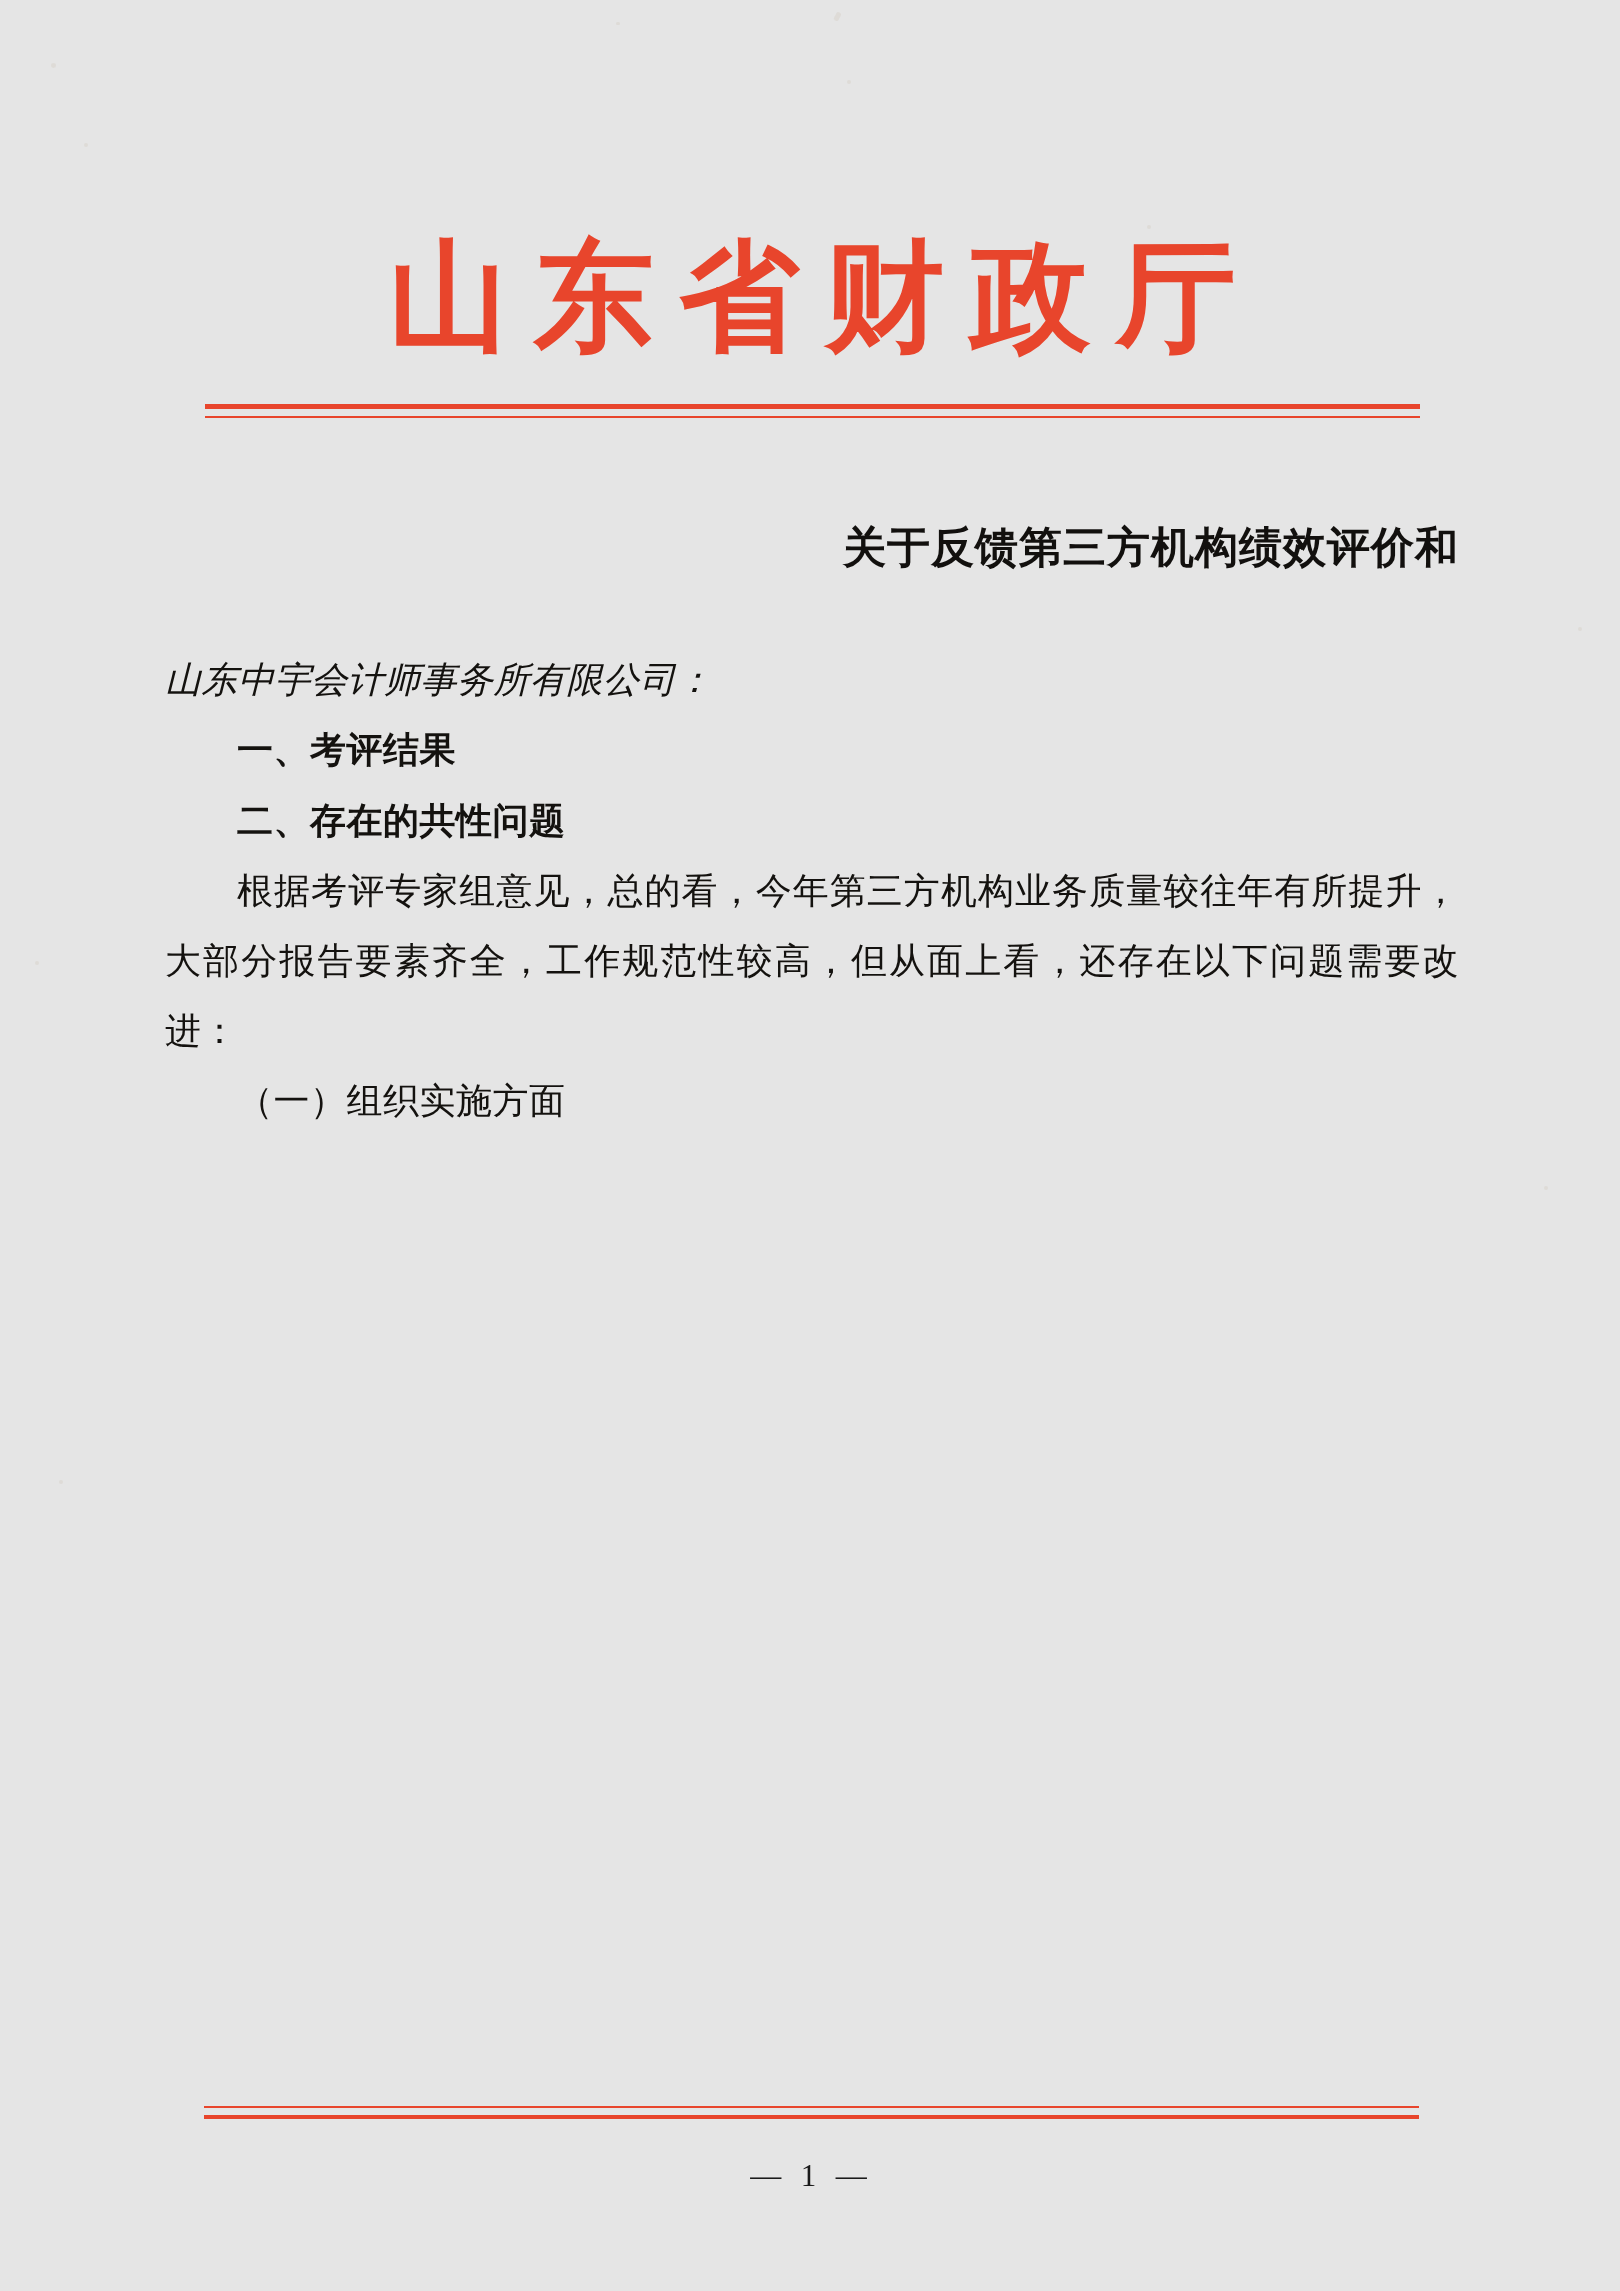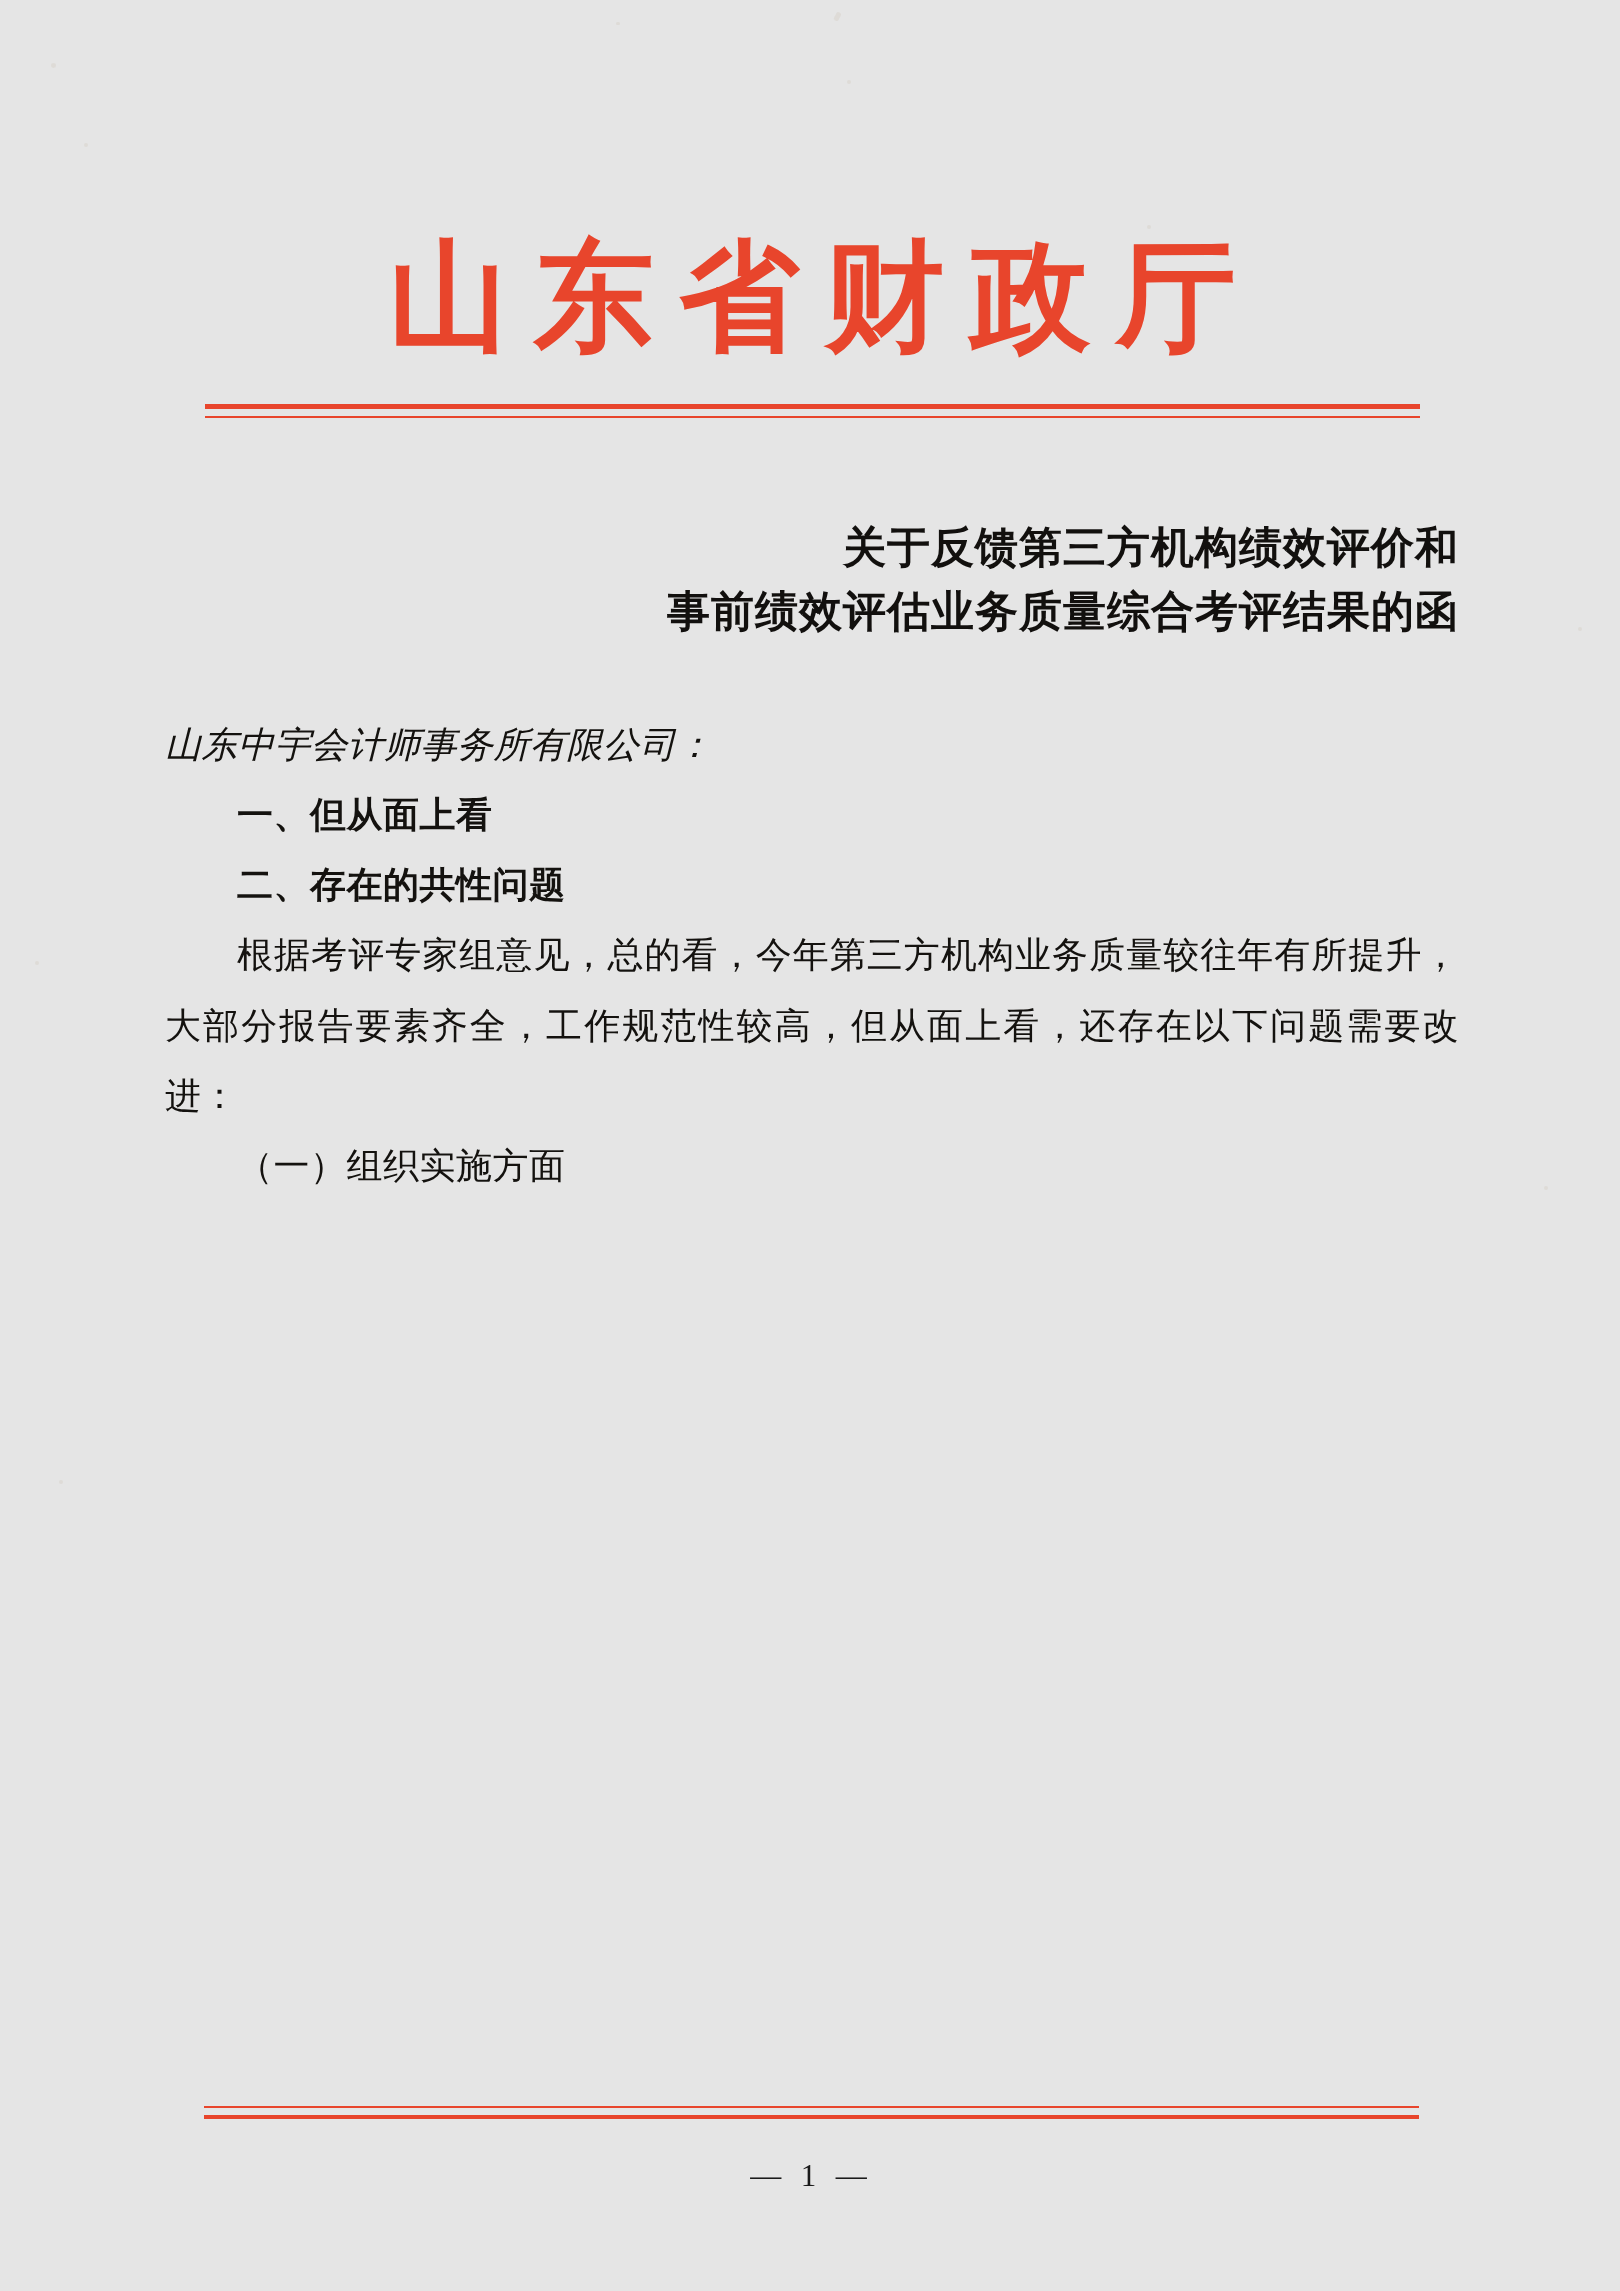--- a/index.html
+++ b/index.html
@@ -148,29 +148,28 @@
       <div class="title">山东省财政厅</div>
     </div>
 
     <div class="rules">
       <div class="rule-thick"></div>
       <div class="rule-thin"></div>
     </div>
 
     <div class="doc-title">
       <div>关于反馈第三方机构绩效评价和</div>
-      <div>事前绩效评估业务质量综合考评结果的函</div>
     </div>
 
     <div class="body-block">
 
       <div class="addressee">山东中宇会计师事务所有限公司：</div>
 
 
-      <div class="heading">一、但从面上看</div>
+      <div class="heading">一、考评结果</div>
 
 
       <div class="heading">二、存在的共性问题</div>
 
       <div class="para">根据考评专家组意见，总的看，今年第三方机构业务质量较往年有所提升，大部分报告要素齐全，工作规范性较高，但从面上看，还存在以下问题需要改进：</div>
 
       <div class="para">（一）组织实施方面</div>
 
 
 

